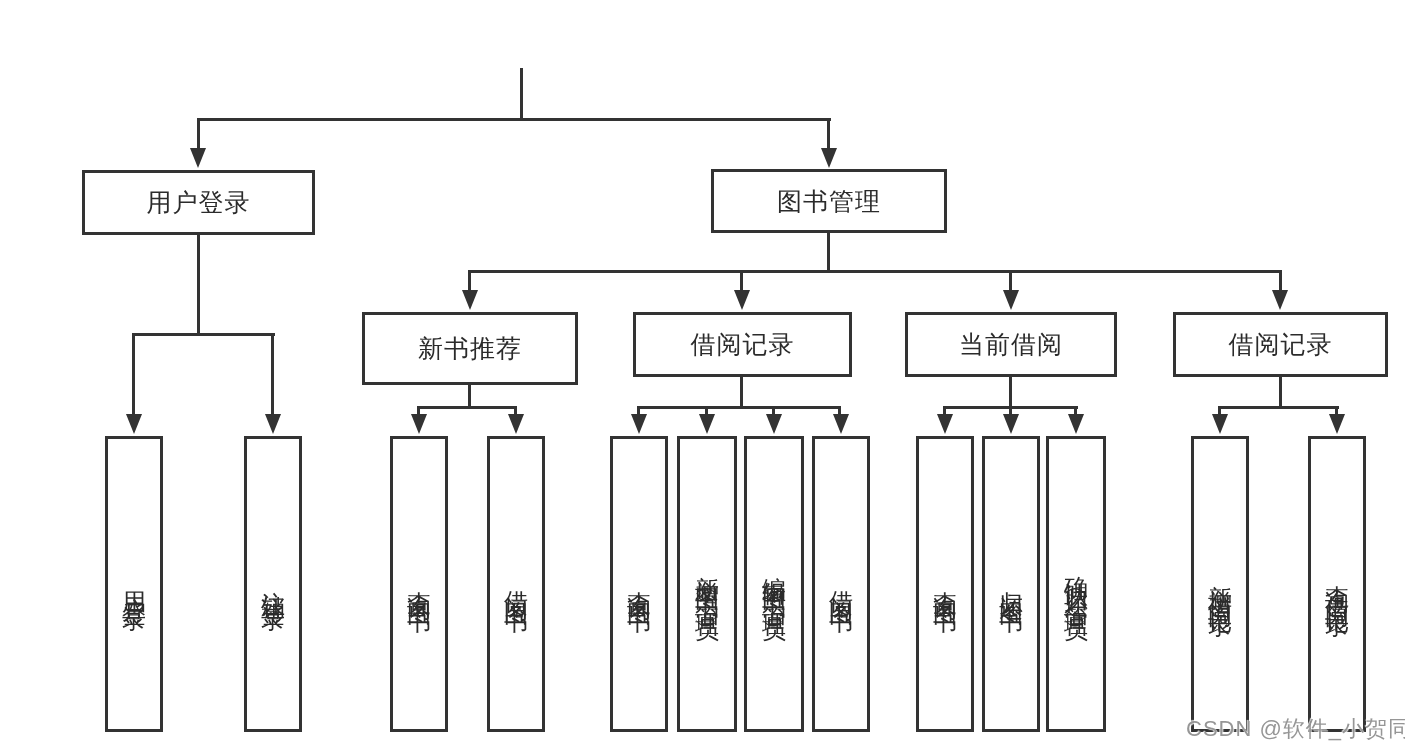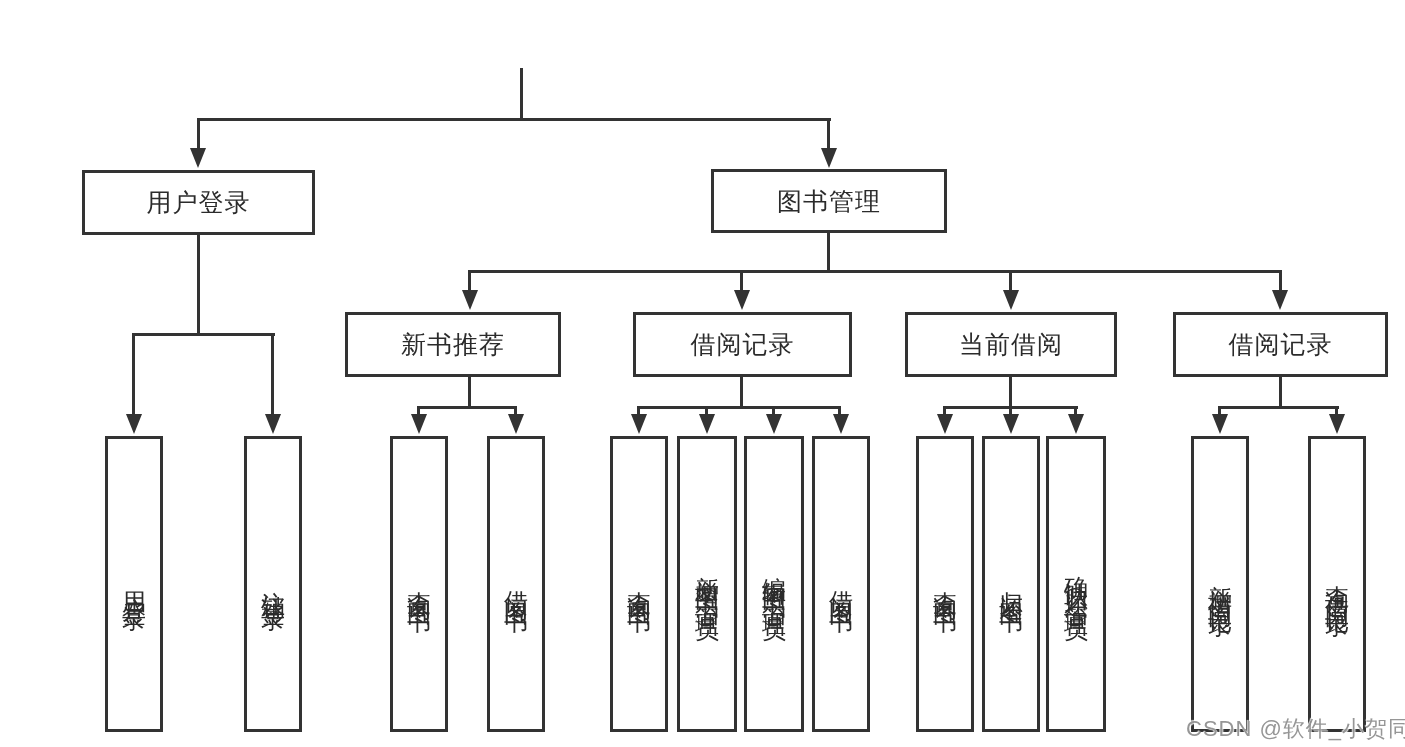--- a/index.html
+++ b/index.html
@@ -58,21 +58,21 @@
   <i class="hl" style="left:468px;top:270px;width:814px"></i>
   <i class="vl" style="left:468px;top:270px;height:22px"></i>
   <i class="ar" style="left:462px;top:290px"></i>
   <i class="vl" style="left:740px;top:270px;height:22px"></i>
   <i class="ar" style="left:734px;top:290px"></i>
   <i class="vl" style="left:1009px;top:270px;height:22px"></i>
   <i class="ar" style="left:1003px;top:290px"></i>
   <i class="vl" style="left:1279px;top:270px;height:22px"></i>
   <i class="ar" style="left:1272px;top:290px"></i>
 
-  <div class="box" style="left:345px;top:312px;width:216px;height:65px">新书推荐</div>
+  <div class="box" style="left:362px;top:312px;width:216px;height:73px">新书推荐</div>
   <div class="box" style="left:633px;top:312px;width:219px;height:65px">借阅记录</div>
   <div class="box" style="left:1173px;top:312px;width:215px;height:65px">借阅记录</div>
   <div class="box" style="left:905px;top:312px;width:212px;height:65px">当前借阅</div>
 
   <i class="vl" style="left:468px;top:377px;height:32px"></i>
   <i class="hl" style="left:417px;top:406px;width:100px"></i>
   <i class="vl" style="left:417px;top:406px;height:12px"></i>
   <i class="ar" style="left:411px;top:414px"></i>
   <i class="vl" style="left:514px;top:406px;height:12px"></i>
   <i class="ar" style="left:508px;top:414px"></i>

